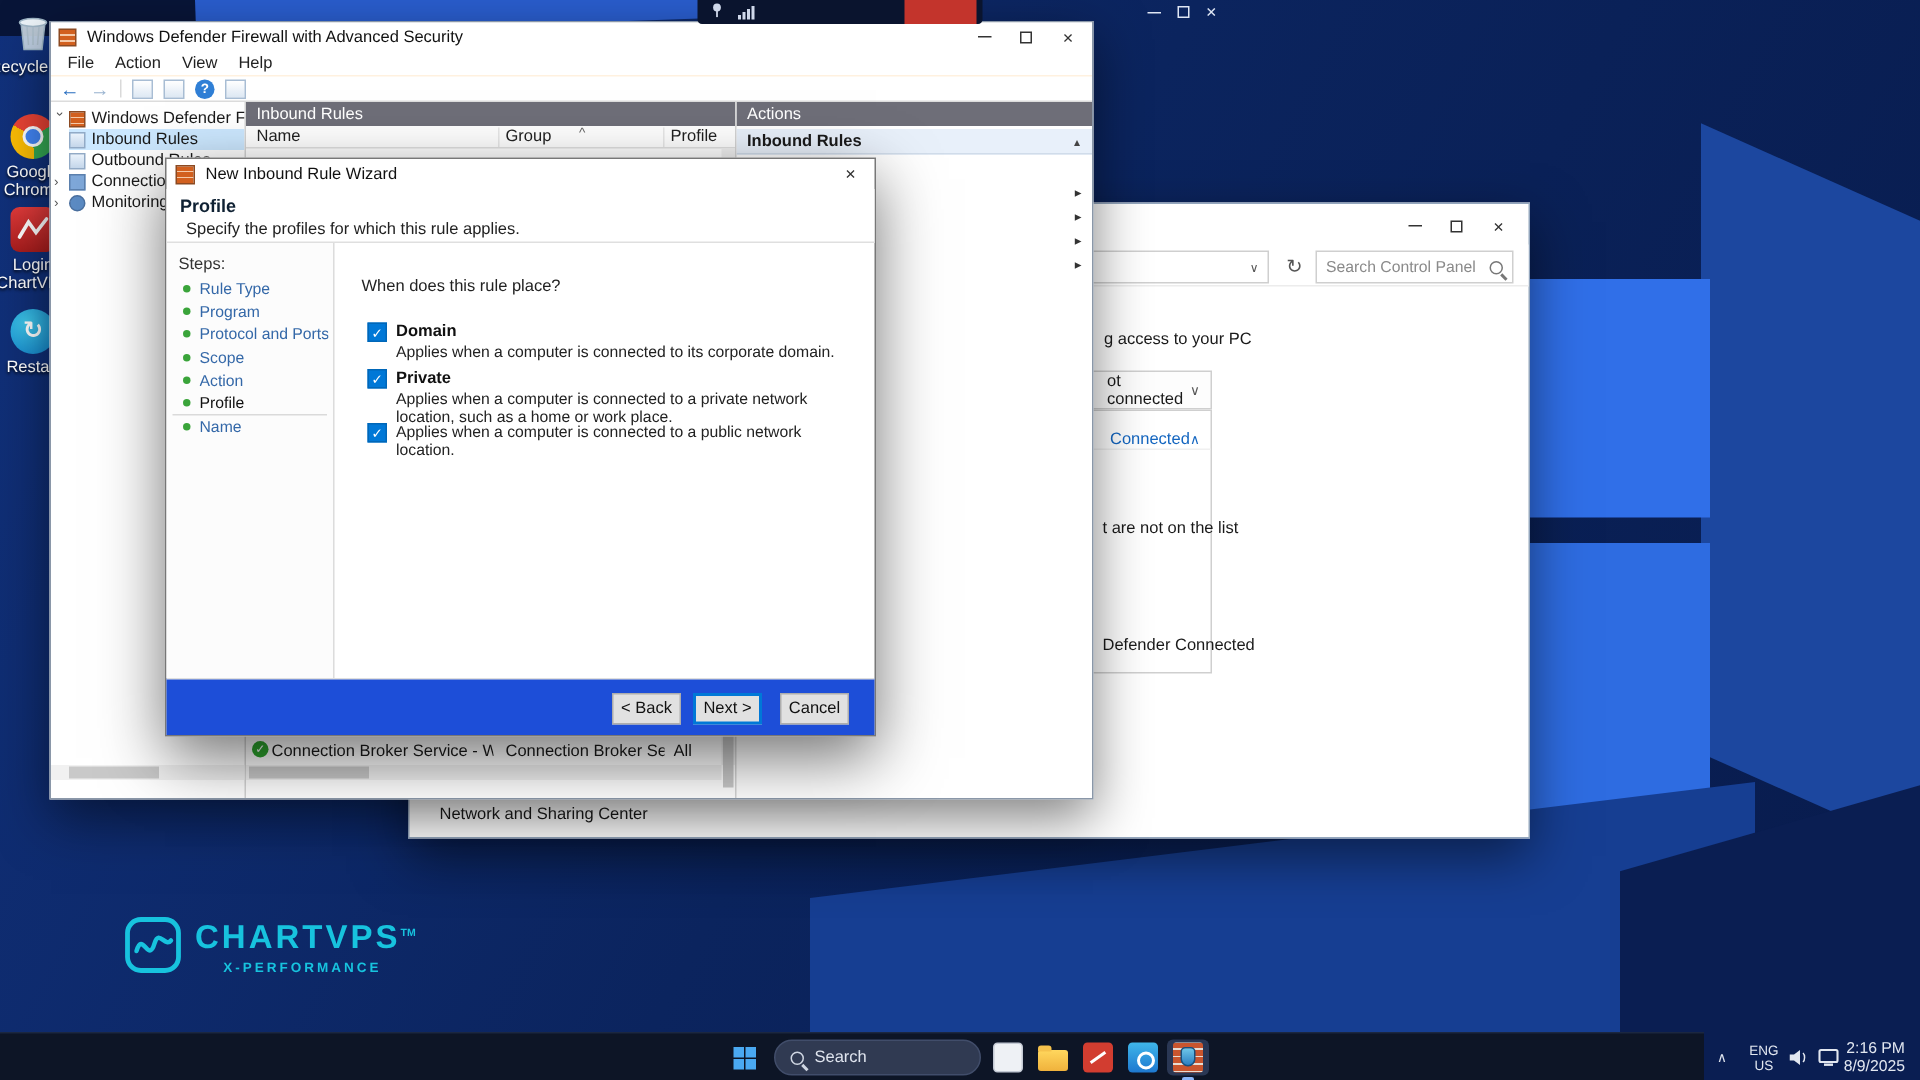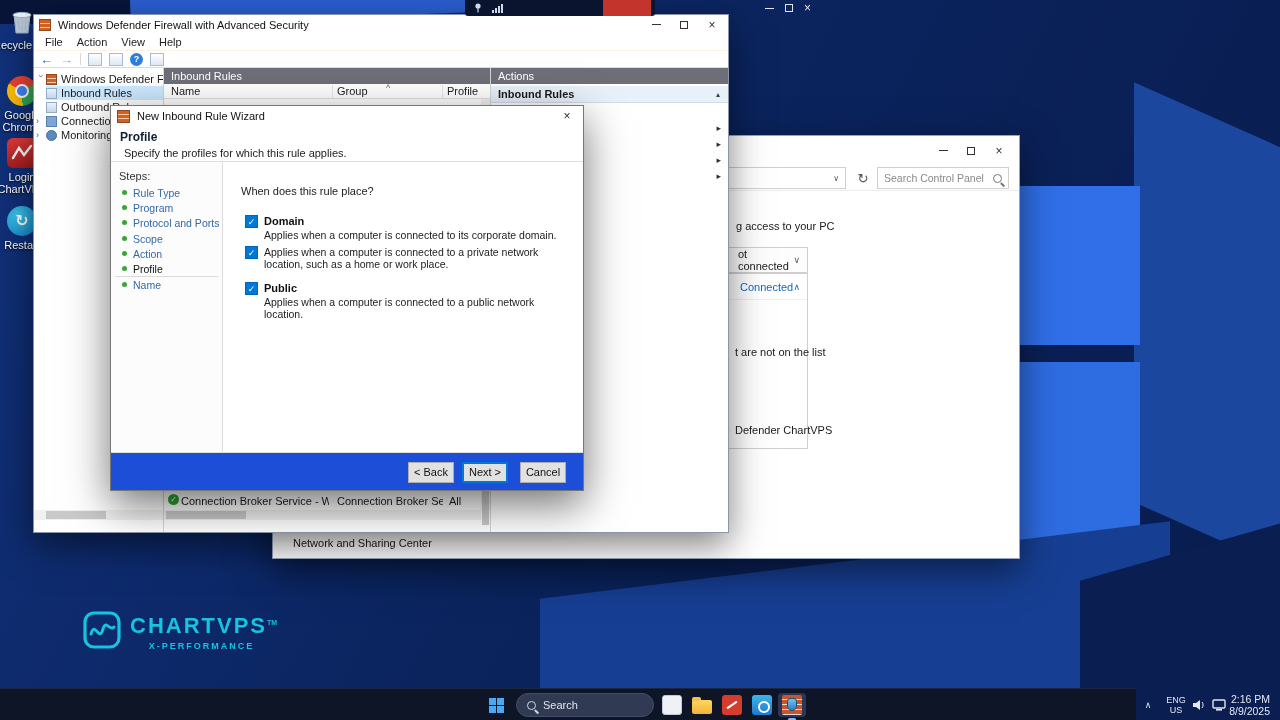--- a/index.html
+++ b/index.html
@@ -119,21 +119,21 @@
   .cp-search{position:absolute;left:604px;top:4px;width:132px;height:22px;border:1px solid #cfcfcf;display:flex;align-items:center;padding:0 6px;gap:4px}
   .cp-search input{flex:1;border:none;outline:none;font-family:inherit;font-size:10.5px;color:#333;min-width:0}
   .cp-search input::placeholder{color:#8a8a8a}
   .mag{width:9px;height:9px;border:1.5px solid #cfd6e2;border-radius:50%;position:relative;flex:0 0 9px}
   .mag::after{content:"";position:absolute;left:7px;top:7px;width:5px;height:1.5px;background:#cfd6e2;transform:rotate(45deg);transform-origin:left center}
   .mag.dark{border-color:#777}.mag.dark::after{background:#777}
   .cp-frag{position:absolute;color:#1a1a1a;white-space:nowrap}
   .cp-expander{position:absolute;border:1px solid #cfcfcf;background:#fdfdfd;display:flex;align-items:center;color:#1a1a1a}
   .exp-chev{margin-left:auto;margin-right:7px;font-size:9px;color:#555}
   .cp-panel{position:absolute;border:1px solid #cfcfcf;background:#fff}
-  .cp-panel-head{position:relative;height:26px;display:flex;align-items:center;border-bottom:1px solid #f0f0f0}
+  .cp-panel-head{position:relative;height:26px;display:flex;align-items:flex-end;border-bottom:1px solid #f0f0f0}
   .blue{color:#1466c0}
   .cp-frag2{position:absolute;color:#1a1a1a;white-space:nowrap}
 
   
   #rdp-bar{position:absolute;left:465px;top:0;width:190px;height:16px;background:#0a142e;z-index:6;display:flex;align-items:center;border-radius:0 0 3px 3px}
   .sig{display:flex;align-items:flex-end;gap:1px;margin-left:9px}
   .sig span{width:2px;background:#cfd8ea}
   #rdp-red{position:absolute;right:4px;top:0;width:48px;height:16px;background:#c3342c}
   #desktop-controls{position:absolute;left:760px;top:0;height:16px;display:flex;z-index:1;color:#dfe6f4}
   #desktop-controls .wc{width:19px;height:16px;display:flex;align-items:center;justify-content:center}
@@ -255,21 +255,21 @@
     <div class="cp-expander" style="left:428px;top:111px;width:107px;height:26px">
       <span style="margin-left:36px">ot connected</span>
       <span class="exp-chev">∨</span>
     </div>
     <div class="cp-panel" style="left:428px;top:137px;width:107px;height:176px">
       <div class="cp-panel-head">
         <span class="blue" style="margin-left:38px">Connected</span>
         <span class="exp-chev blue">∧</span>
       </div>
       <div class="cp-frag2" style="left:33px;top:72px">t are not on the list</div>
-      <div class="cp-frag2" style="left:33px;top:150px">Defender ChartVPS</div>
+      <div class="cp-frag2" style="left:33px;top:150px">Defender Connected</div>
     </div>
     <div class="cp-frag" style="left:20px;top:401px">Network and Sharing Center</div>
   </div>
 
   <div id="fw-window" class="win">
     <div class="mmc-titlebar">
       <span class="brick"></span>
       <span class="mmc-title">Windows Defender Firewall with Advanced Security</span>
       <span class="winctl">
         <span class="wc">
@@ -429,25 +429,25 @@
         <a class="step" style="top:117px">Name</a>
       </div>
       <div class="wiz-question">When does this rule place?</div>
       <div class="opt" style="top:52px">
         <span class="cbx"><span>✓</span></span>
         <div class="opt-label">Domain</div>
         <div class="opt-desc">Applies when a computer is connected to its corporate domain.</div>
       </div>
       <div class="opt" style="top:83px">
         <span class="cbx"><span>✓</span></span>
+        <div class="opt-label">Private</div>
         <div class="opt-desc">Applies when a computer is connected to a private network location, such as a home or work place.</div>
       </div>
       <div class="opt" style="top:119px">
         <span class="cbx"><span>✓</span></span>
-        <div class="opt-label">Public</div>
         <div class="opt-desc">Applies when a computer is connected to a public network location.</div>
       </div>
     </div>
     <div class="dlg-footer">
       <div class="btn" id="btn-back">&lt; Back</div>
       <div class="btn primary" id="btn-next">Next &gt;</div>
       <div class="btn" id="btn-cancel">Cancel</div>
     </div>
   </div>
 

